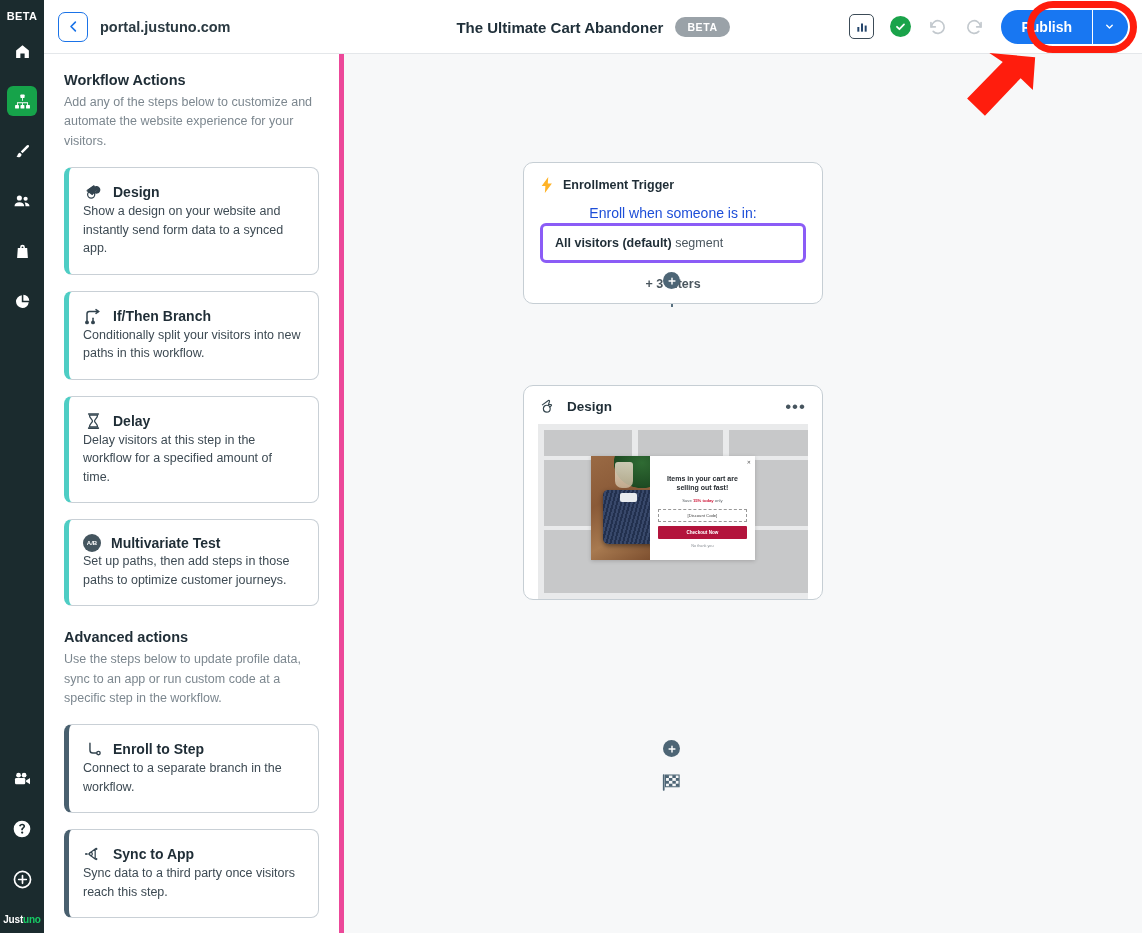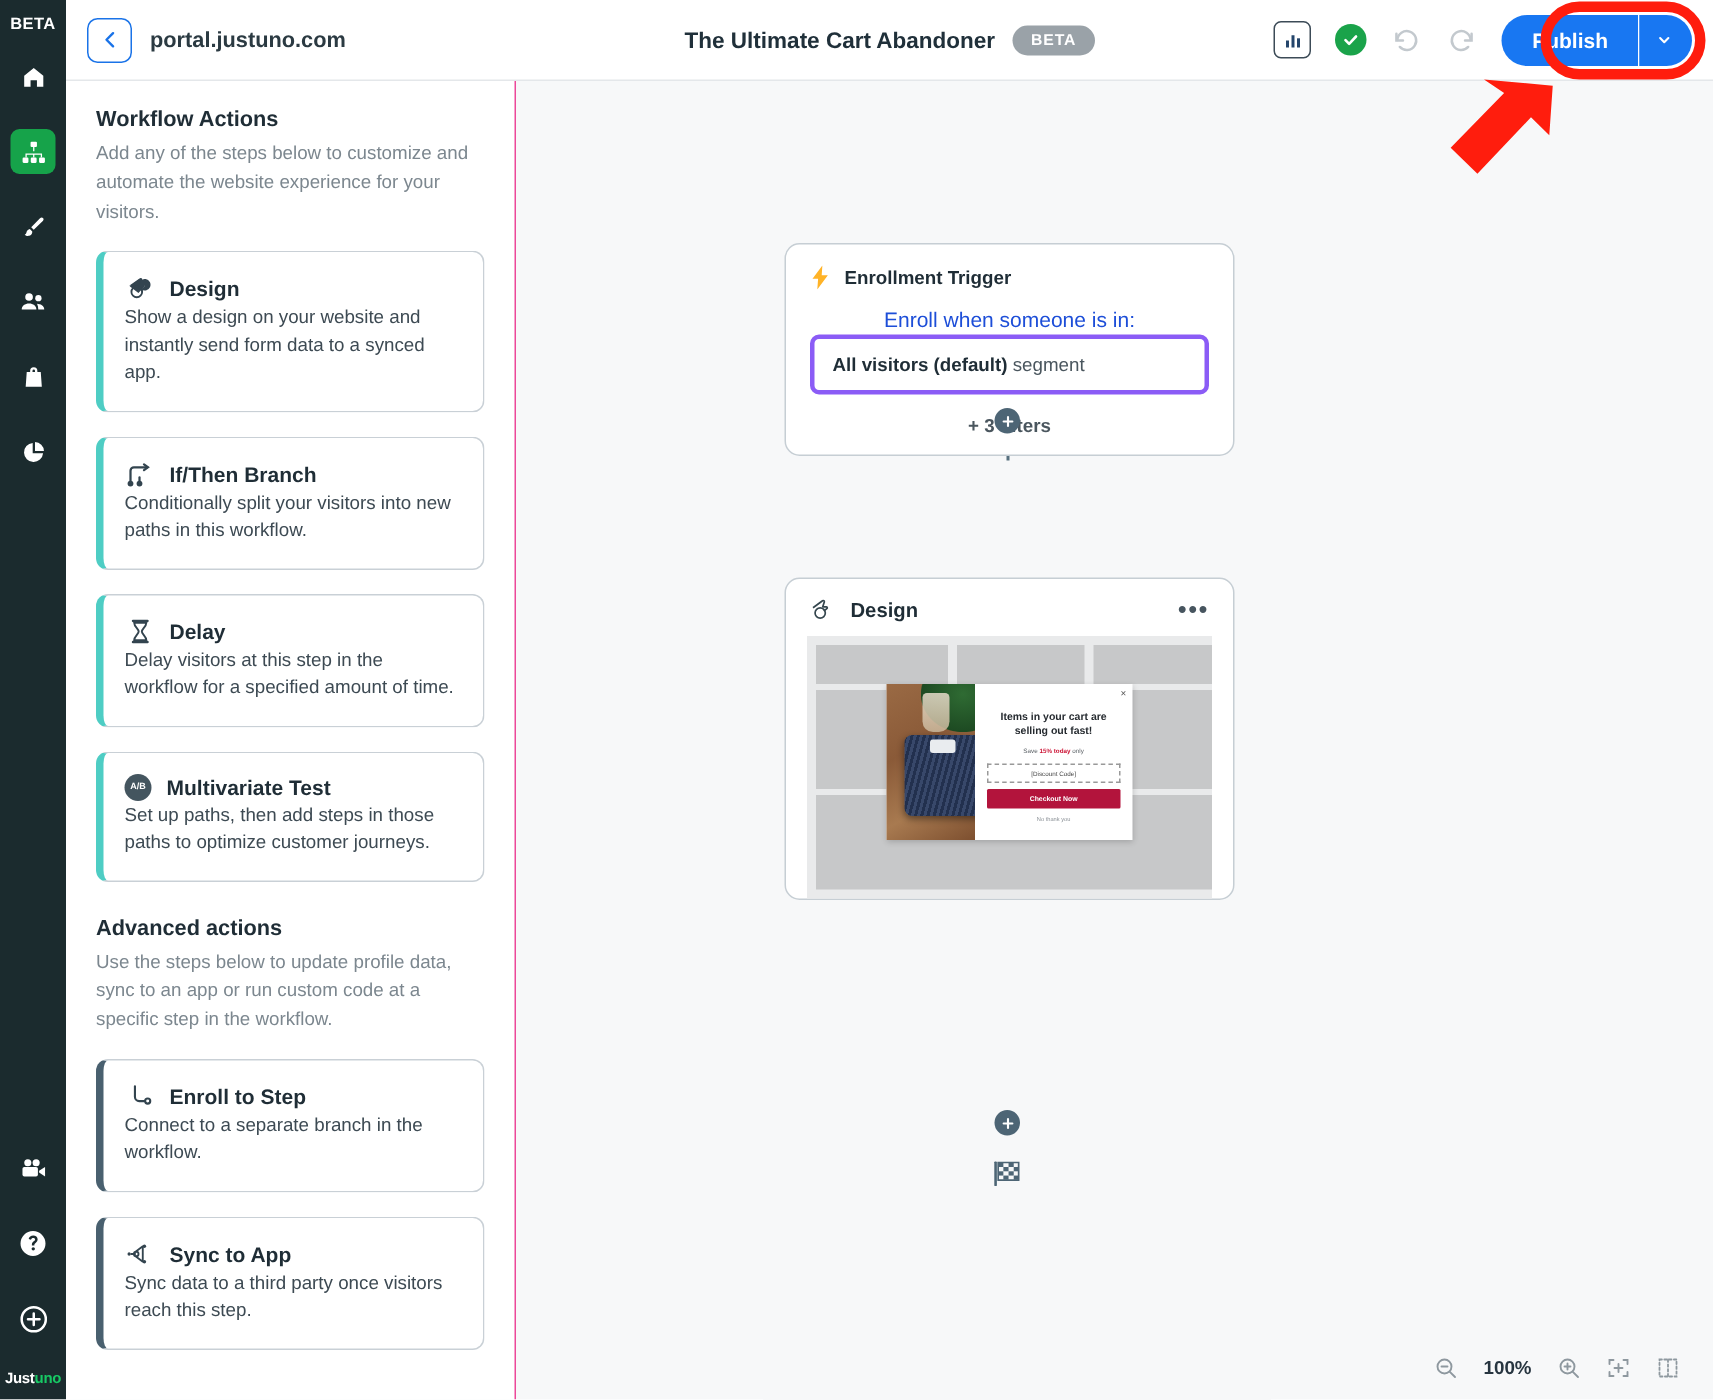--- a/index.html
+++ b/index.html
@@ -91,21 +91,21 @@
     border: 7px solid #ff1d0d; border-radius: 30px; pointer-events: none; z-index: 20;
   }
   .annot-arrow { position: absolute; left: 965px; top: 52px; z-index: 20; pointer-events: none; }
 
   
   .body { flex: 1 1 auto; display: flex; min-height: 0; }
 
   
   .panel {
     width: 300px; flex: 0 0 300px; background: #fff;
-    border-right: 1px solid #ec4899; padding: 18px 20px 0 20px;
+    border-right: 5px solid #ec4899; padding: 18px 20px 0 20px;
     overflow: hidden; position: relative;
   }
   .panel-h { font-size: 14.5px; font-weight: bold; color: #1f2d36; }
   .panel-sub { font-size: 12.5px; color: #7c878f; line-height: 1.55; margin-top: 5px; }
   .panel-h2 { font-size: 14.5px; font-weight: bold; color: #1f2d36; margin-top: 23px; }
   .act-card {
     border: 1px solid #c9d0d6; border-radius: 8px; background: #fff;
     border-left: 5px solid #4ecdc4; margin-top: 16px;
     padding: 14px 16px 16px 14px; cursor: pointer;
   }
@@ -485,46 +485,20 @@
                 <rect x="17" y="5.8" width="3.6" height="3.3"></rect>
             <rect x="5" y="9.1" width="4" height="3.3"></rect>
                 <rect x="13" y="9.1" width="4" height="3.3"></rect>
             <rect x="9" y="12.4" width="4" height="3.2"></rect>
                 <rect x="17" y="12.4" width="3.6" height="3.2"></rect>
               </g>
             <path d="M5 2.3h15.8v13.6H5z" fill="none" stroke="currentColor" stroke-width="1.3"></path>
             </svg>
         </div>
 
-        <div class="zoombar">
-          <span class="zb-ico">
-            <svg width="16" height="16" viewBox="0 0 24 24" fill="none" stroke="currentColor" stroke-width="1.9" stroke-linecap="round">
-                <circle cx="10.5" cy="10.5" r="7"></circle>
-                <path d="M15.6 15.6 21 21M7.5 10.5h6"></path>
-              </svg>
-          </span>
-          <span class="zb-pct">100%</span>
-          <span class="zb-ico">
-            <svg width="16" height="16" viewBox="0 0 24 24" fill="none" stroke="currentColor" stroke-width="1.9" stroke-linecap="round">
-                <circle cx="10.5" cy="10.5" r="7"></circle>
-                <path d="M15.6 15.6 21 21M7.5 10.5h6M10.5 7.5v6"></path>
-              </svg>
-          </span>
-          <span class="zb-ico">
-            <svg width="16" height="16" viewBox="0 0 24 24" fill="none" stroke="currentColor" stroke-width="1.9" stroke-linecap="round">
-                <path d="M3 8V4h4M21 8V4h-4M3 16v4h4M21 16v4h-4M8 12h8M12 8v8"></path>
-              </svg>
-          </span>
-          <span class="zb-ico">
-            <svg width="16" height="16" viewBox="0 0 24 24" fill="none" stroke="currentColor" stroke-width="1.8" stroke-linecap="round" stroke-dasharray="2.4 2.4">
-                <rect x="3.5" y="3.5" width="17" height="17"></rect>
-                <path d="M12 3.5v17"></path>
-              </svg>
-          </span>
-        </div>
       </div>
     </div>
   </div>
 
   <div class="annot-ring"></div>
   <svg class="annot-arrow" width="80" height="65" viewBox="0 0 80 65">
     <path d="M70 0 L70 33 L57 22 L24 62 L5 46 L38 7 L24 -1 Z" fill="#ff1d0d" transform="translate(-2,3) rotate(4 40 32)"></path>
   </svg>
 </div>
 

